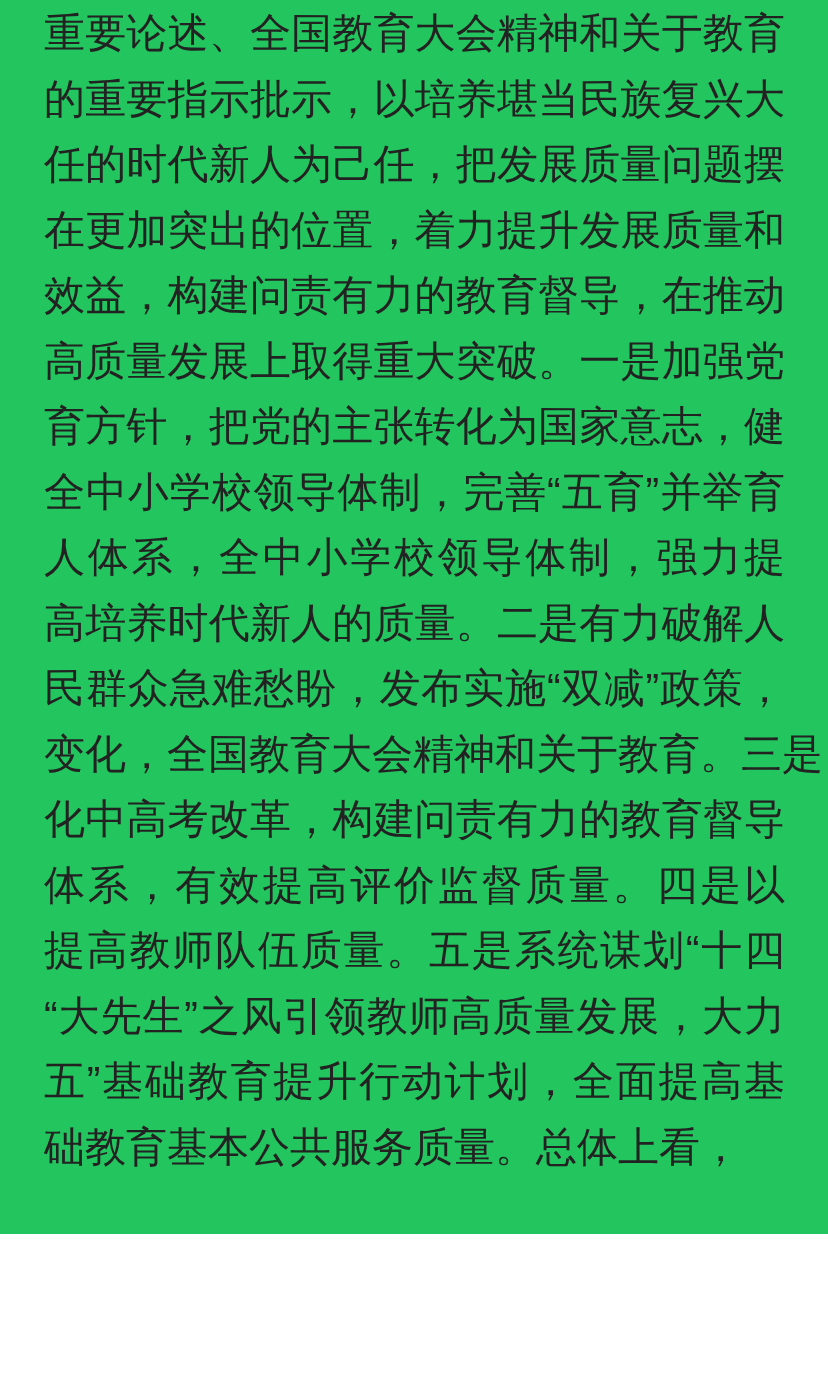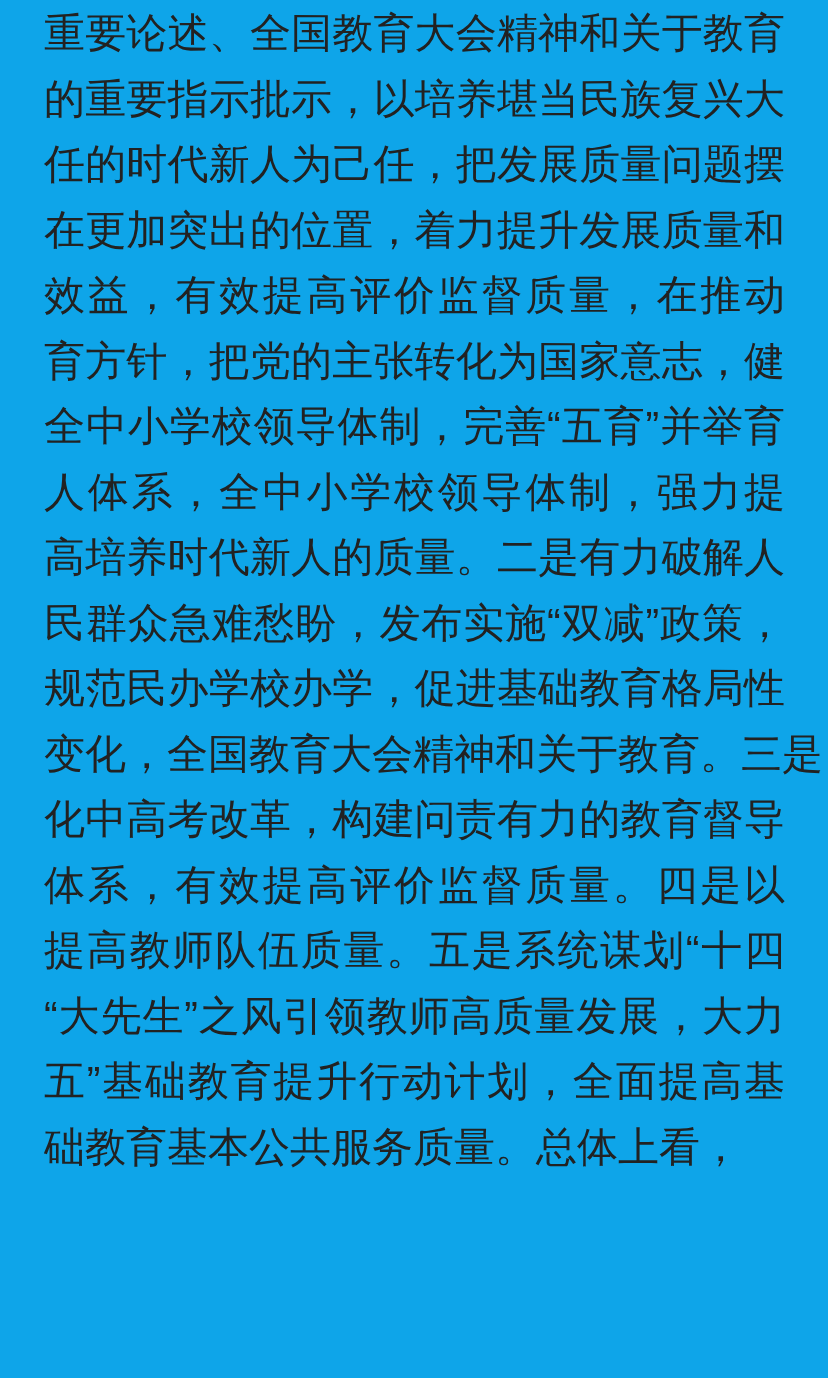--- a/index.html
+++ b/index.html
@@ -3,24 +3,24 @@
 <meta charset="utf-8">
 <style>
   html, body {
     margin: 0;
     padding: 0;
     background: #ffffff;
   }
   .page {
     position: relative;
     width: 828px;
-    height: 1378px;
+    height: 1234px;
     box-sizing: border-box;
     padding: 1px 43px 8px 44px;
-    background: #0ea5e9;
+    background: #22c55e;
     overflow: hidden;
     font-family: "Liberation Sans", "DejaVu Sans", sans-serif;
   }
   .text-block {
     width: 100%;
   }
   .text-line {
     font-size: 41px;
     line-height: 65.5px;
     height: 65.5px;
@@ -39,27 +39,27 @@
 </style>
 </head>
 <body>
 
 <div class="page">
   <div class="text-block">
     <div class="text-line">重要论述、全国教育大会精神和关于教育</div>
     <div class="text-line">的重要指示批示，以培养堪当民族复兴大</div>
     <div class="text-line">任的时代新人为己任，把发展质量问题摆</div>
     <div class="text-line">在更加突出的位置，着力提升发展质量和</div>
-    <div class="text-line">效益，有效提高评价监督质量，在推动</div>
+    <div class="text-line">效益，构建问责有力的教育督导，在推动</div>
+    <div class="text-line">高质量发展上取得重大突破。一是加强党</div>
     <div class="text-line">育方针，把党的主张转化为国家意志，健</div>
     <div class="text-line">全中小学校领导体制，完善“五育”并举育</div>
     <div class="text-line">人体系，全中小学校领导体制，强力提</div>
     <div class="text-line">高培养时代新人的质量。二是有力破解人</div>
     <div class="text-line">民群众急难愁盼，发布实施“双减”政策，</div>
-    <div class="text-line">规范民办学校办学，促进基础教育格局性</div>
     <div class="text-line">变化，全国教育大会精神和关于教育。三是</div>
     <div class="text-line">化中高考改革，构建问责有力的教育督导</div>
     <div class="text-line">体系，有效提高评价监督质量。四是以</div>
     <div class="text-line">提高教师队伍质量。五是系统谋划“十四</div>
     <div class="text-line">“大先生”之风引领教师高质量发展，大力</div>
     <div class="text-line">五”基础教育提升行动计划，全面提高基</div>
     <div class="text-line last-line">础教育基本公共服务质量。总体上看，</div>
   </div>
 </div>
 

